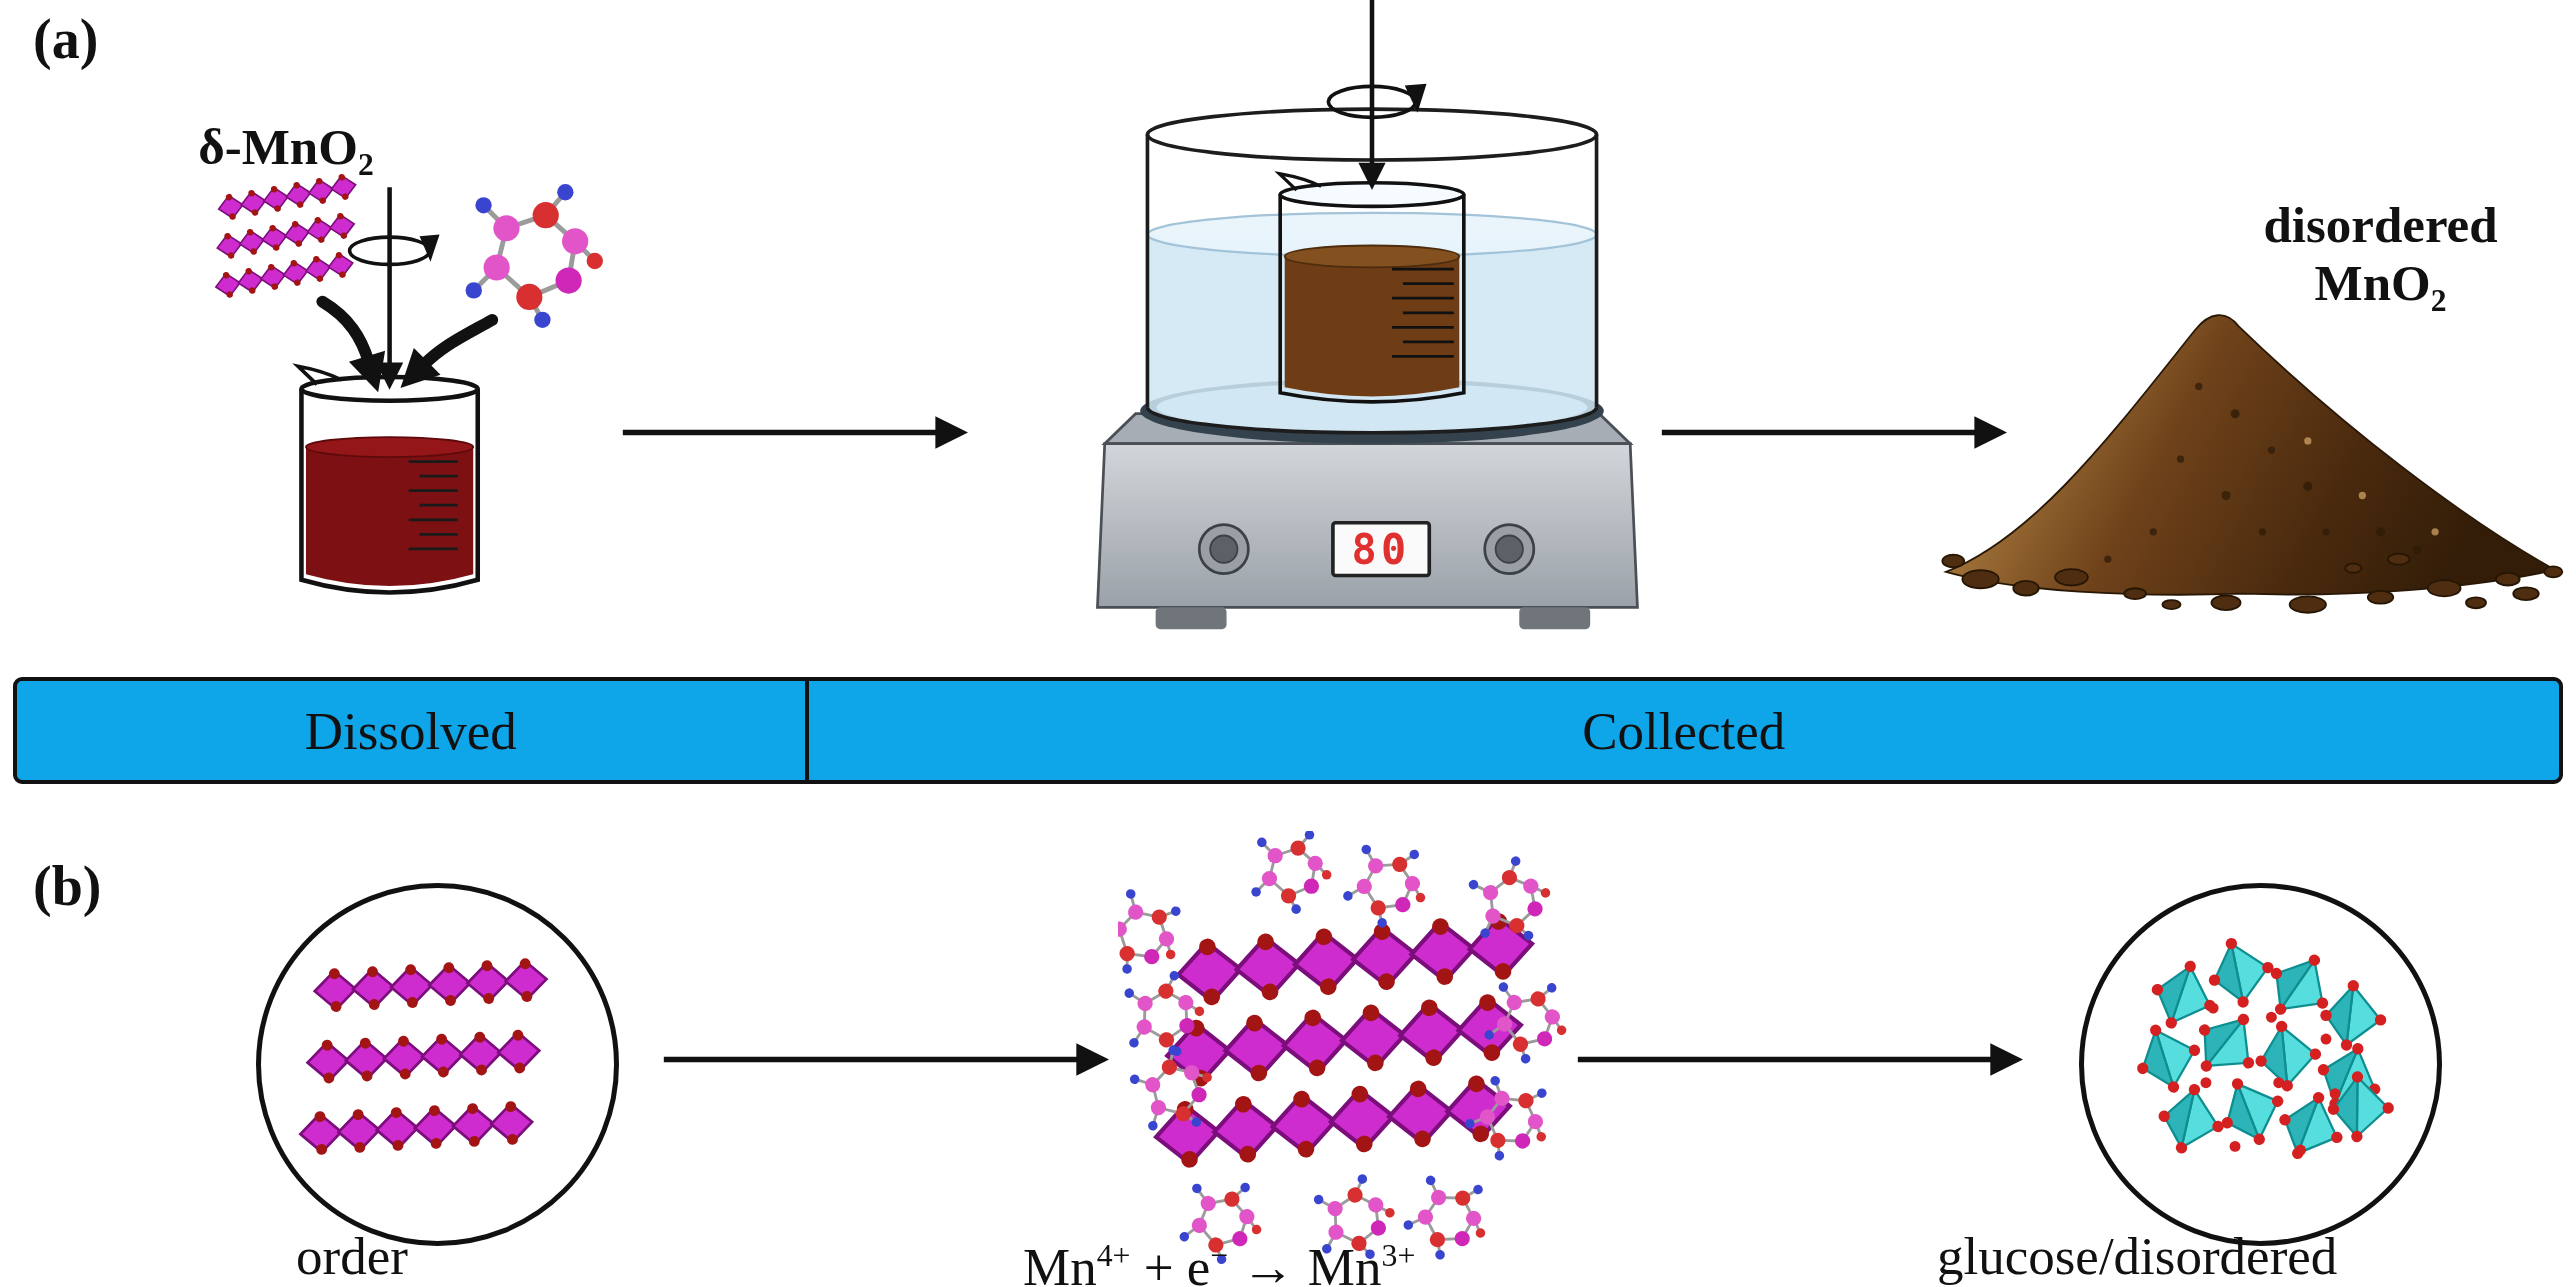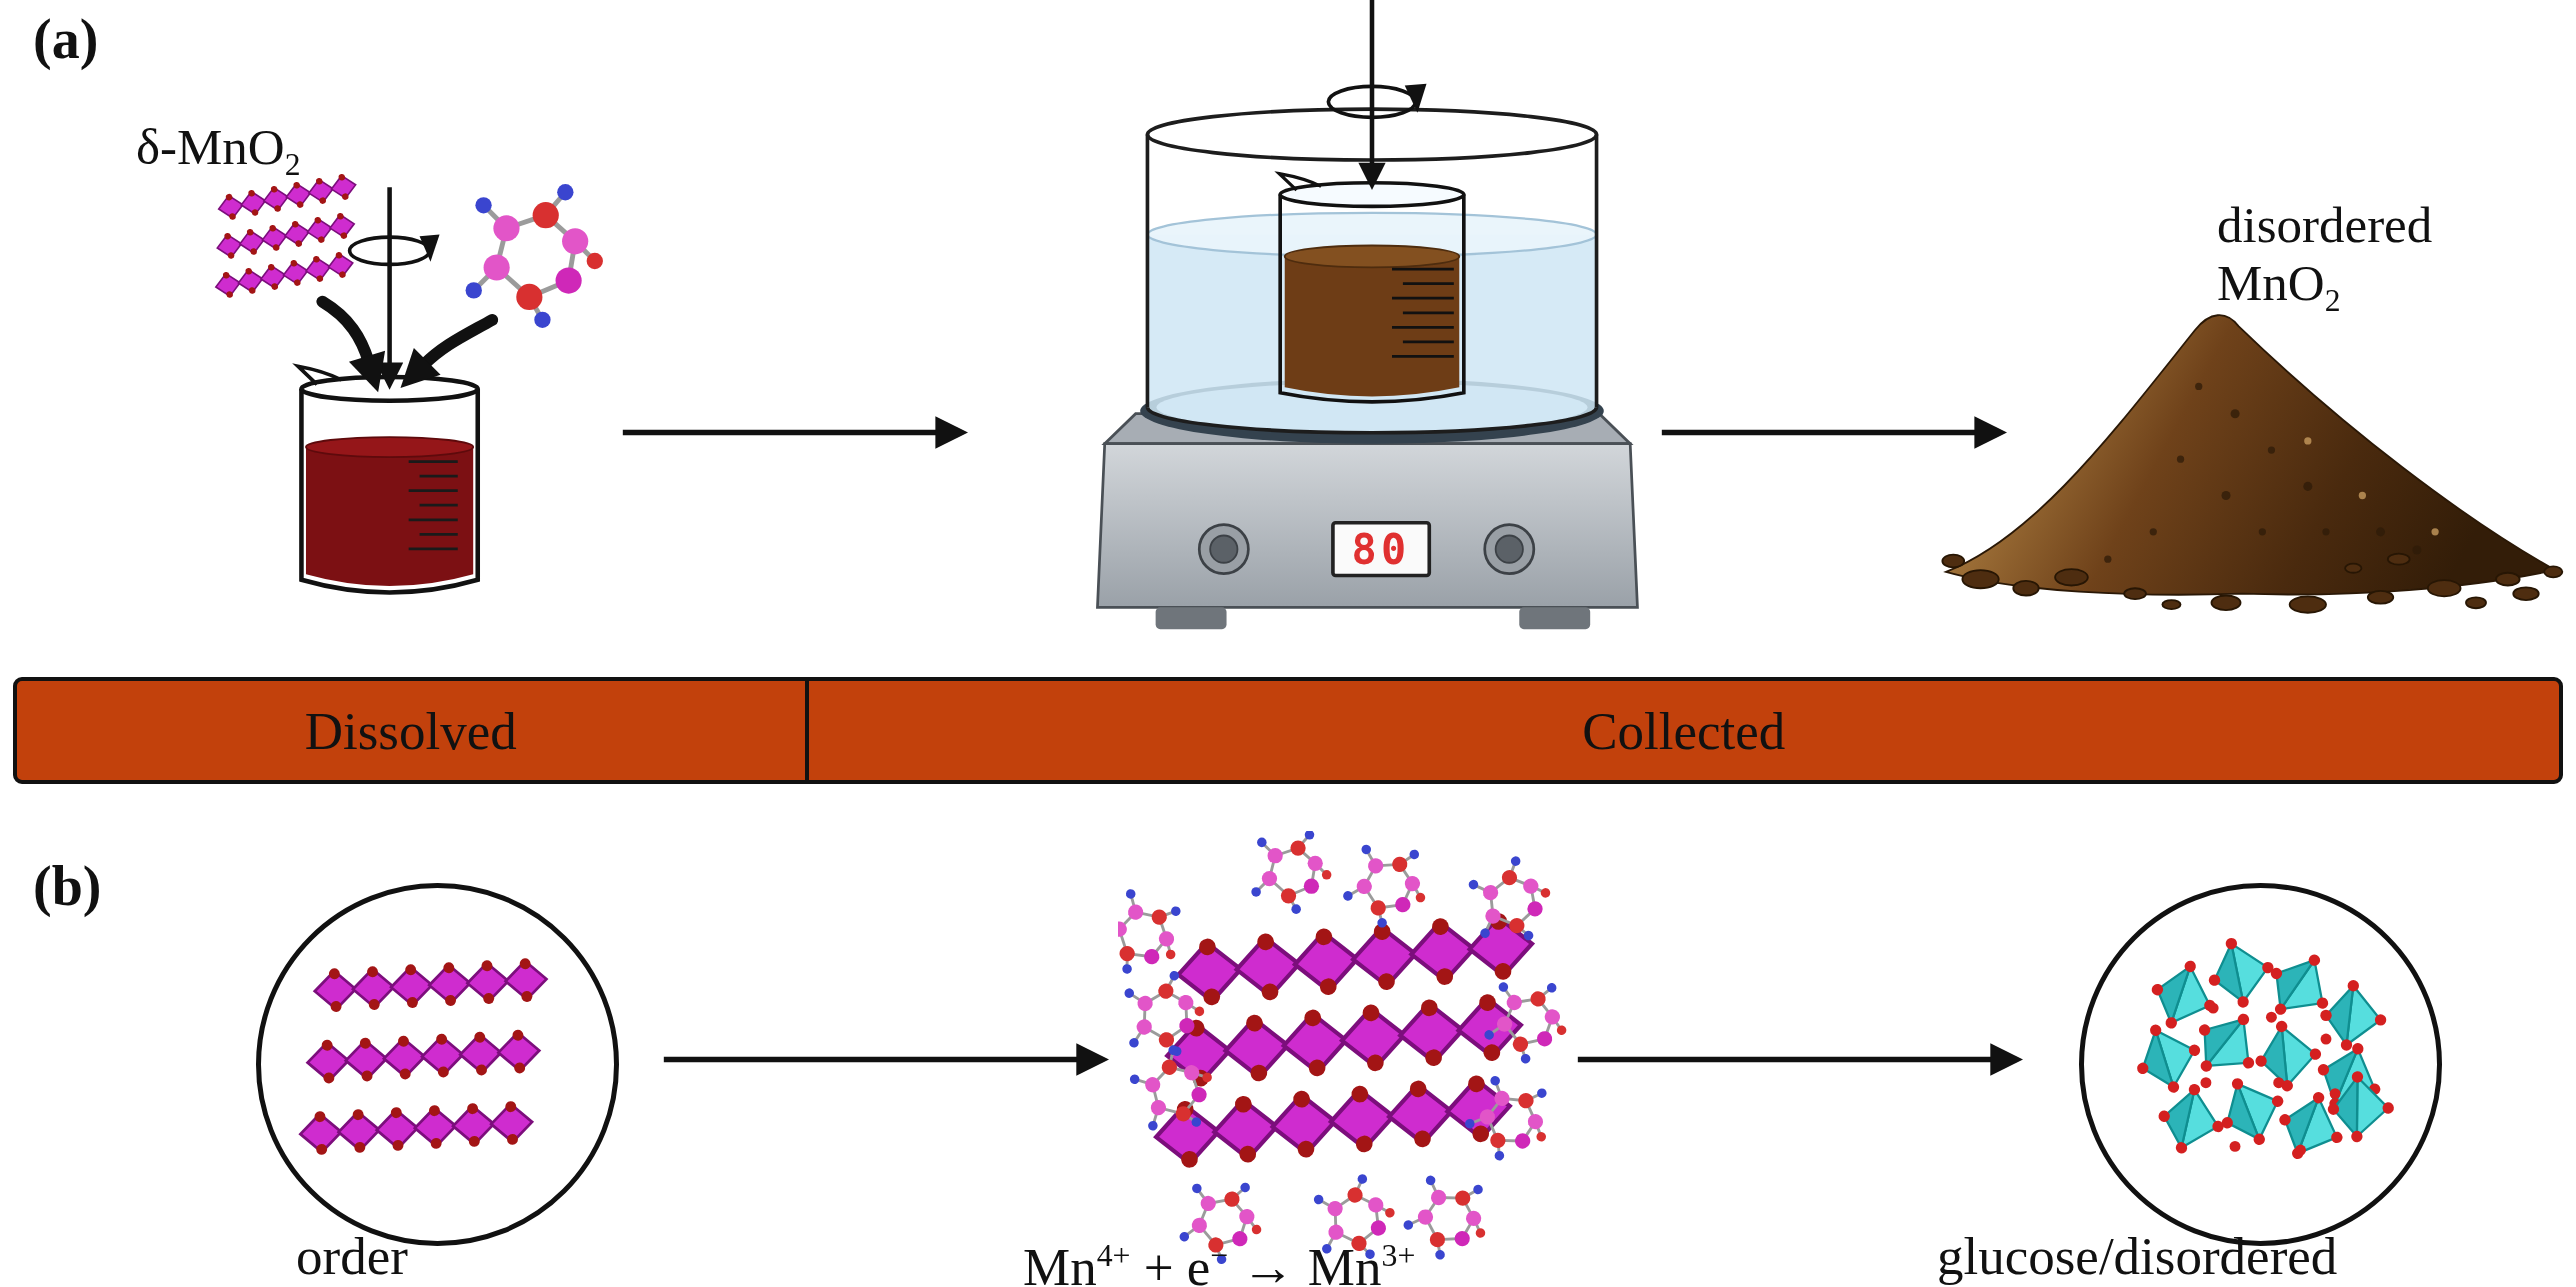--- a/index.html
+++ b/index.html
@@ -2,24 +2,24 @@
 <html style="font-size:14.5px"><head>
 <meta charset="utf-8">
 <style>
   html,body{margin:0;padding:0;background:#fff;}
   .canvas{
     position:relative;width:2576px;height:1288px;background:#ffffff;
     font-family:"Liberation Serif","DejaVu Serif",serif;color:#111;overflow:hidden;
   }
   .abs{position:absolute;}
   .panel-label{font-weight:bold;font-size:56px;}
-  .chem-label{font-size:51px;line-height:58px;}
+  .chem-label{font-size:51px;text-align:center;line-height:58px;font-weight:bold;}
   .chem-label sub{font-size:62%;}
   .process-table{
-    display:flex;border:4.5px solid #111;border-radius:9px;background:#c2410c;box-sizing:border-box;
+    display:flex;border:4.5px solid #111;border-radius:9px;background:#0ea5e9;box-sizing:border-box;
   }
   .process-cell{
     display:flex;align-items:center;justify-content:center;
     font-size:53px;border-right:4.5px solid #111;box-sizing:border-box;
   }
   .process-cell:last-child{border-right:none;}
   .circle-frame{border:5.5px solid #111;border-radius:50%;background:#fff;box-sizing:content-box;}
   .bottom-label{font-size:53px;line-height:56px;}
   .bottom-label sup{font-size:60%;}
   svg{display:block;}

